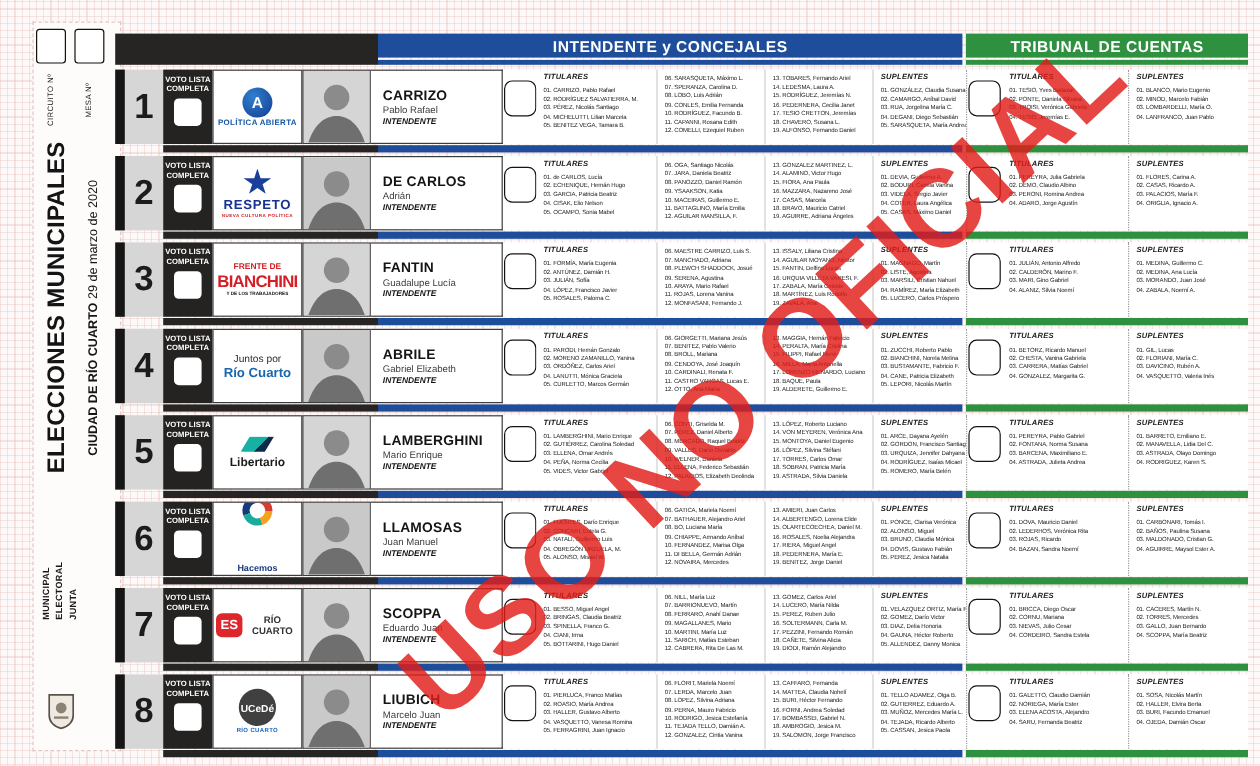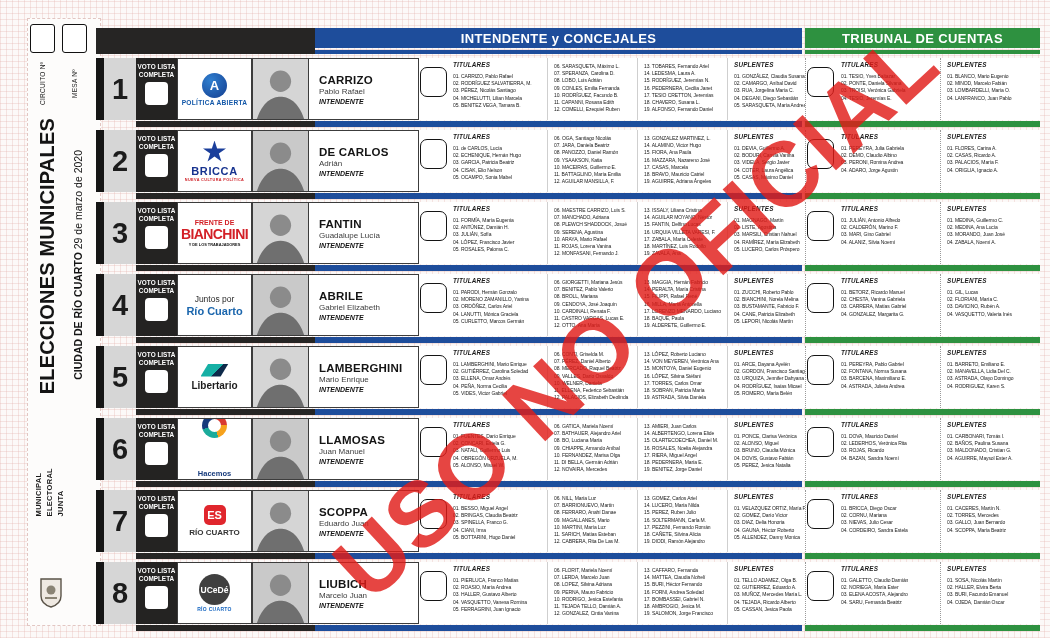--- a/index.html
+++ b/index.html
@@ -77,21 +77,21 @@
   .izquierda .l1{font-size:14px;font-weight:800;color:#d31f26;letter-spacing:-.6px;line-height:1;}
   .izquierda .l2{font-size:3.9px;font-weight:800;color:#111;}
   .juntos .l0{font-size:8.5px;color:#2c2c2c;}
   .juntos .l1{font-size:11px;font-weight:800;color:#1b66ad;}
   .libertario .mark{width:28px;height:13px;background:linear-gradient(135deg,#16b0a5 55%,#0e2a4a 55%);clip-path:polygon(0 100%,28% 0,100% 0,72% 100%);}
   .libertario .l0{font-size:10px;font-weight:800;color:#1c1c1c;margin-top:2px;}
   .hacemos .mark{width:25px;height:25px;border-radius:50%;background:conic-gradient(#d93a31 0 25%,#f6a21d 25% 45%,#1bab9b 45% 70%,#163a7c 70% 100%);position:relative;}
   .hacemos .mark::after{content:"";position:absolute;inset:6px;background:#fff;border-radius:50%;}
   .hacemos .l0{font-size:7.5px;font-weight:800;color:#163a7c;margin-top:30px;}
   .hacemos .l1{font-size:6px;font-weight:700;color:#cf2127;}
-  .es-rio-cuarto{flex-direction:column;gap:3px;}
+  .es-rio-cuarto{flex-direction:row;gap:3px;}
   .es-rio-cuarto .mark{width:22px;height:20px;background:#e0262d;border-radius:5px;color:#fff;font-weight:800;font-size:11px;}
   .es-rio-cuarto .l0{font-size:8px;font-weight:800;color:#333;}
   .ucede .mark{width:31px;height:31px;border-radius:50%;background:#404040;color:#fff;font-weight:800;font-size:8.5px;}
   .ucede .l0{font-size:5px;font-weight:700;color:#1565c0;letter-spacing:.3px;}
   
   .watermark{position:absolute;left:255px;top:290px;width:700px;text-align:center;
     transform:rotate(-43deg);transform-origin:center;
     font-size:92px;font-weight:800;color:rgba(225,28,25,.82);letter-spacing:2px;white-space:nowrap;
     pointer-events:none;z-index:50;}
 </style>
@@ -242,21 +242,21 @@
   <div class="row">
     <div class="row-content">
       <div class="cell num">2</div>
       <div class="cell vlc">
         <div class="vlc-label">VOTO LISTA COMPLETA</div>
         <div class="checkbox vlc-box"></div>
       </div>
       <div class="cell logo">
               <div class="plogo respeto">
                 <div class="mark"></div>
-                <div class="l0">BRICCA</div>
+                <div class="l0">RESPETO</div>
                 <div class="l1">NUEVA CULTURA POLÍTICA</div>
               </div>
             </div>
       <div class="cell photo">
         <svg viewBox="0 0 57 62" preserveAspectRatio="none">
           <rect width="57" height="62" fill="#d5d5d5"></rect>
           <circle cx="28.5" cy="23" r="11" fill="#8b8b8b"></circle>
           <path d="M4 62 C10 44 20 39 28.5 39 C37 39 47 44 53 62 Z" fill="#6f6f6f"></path>
         </svg>
       </div>

